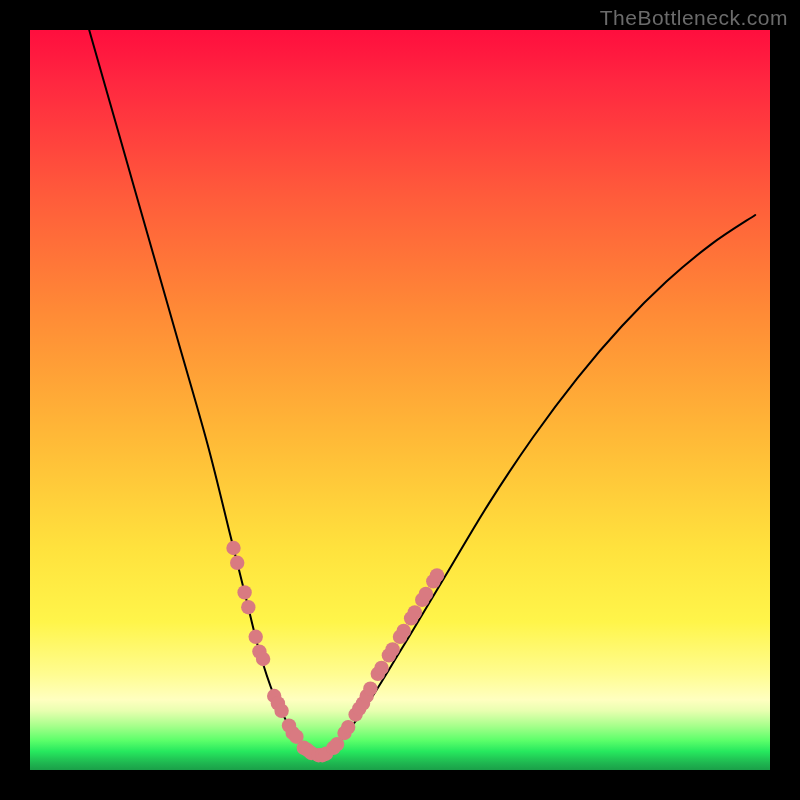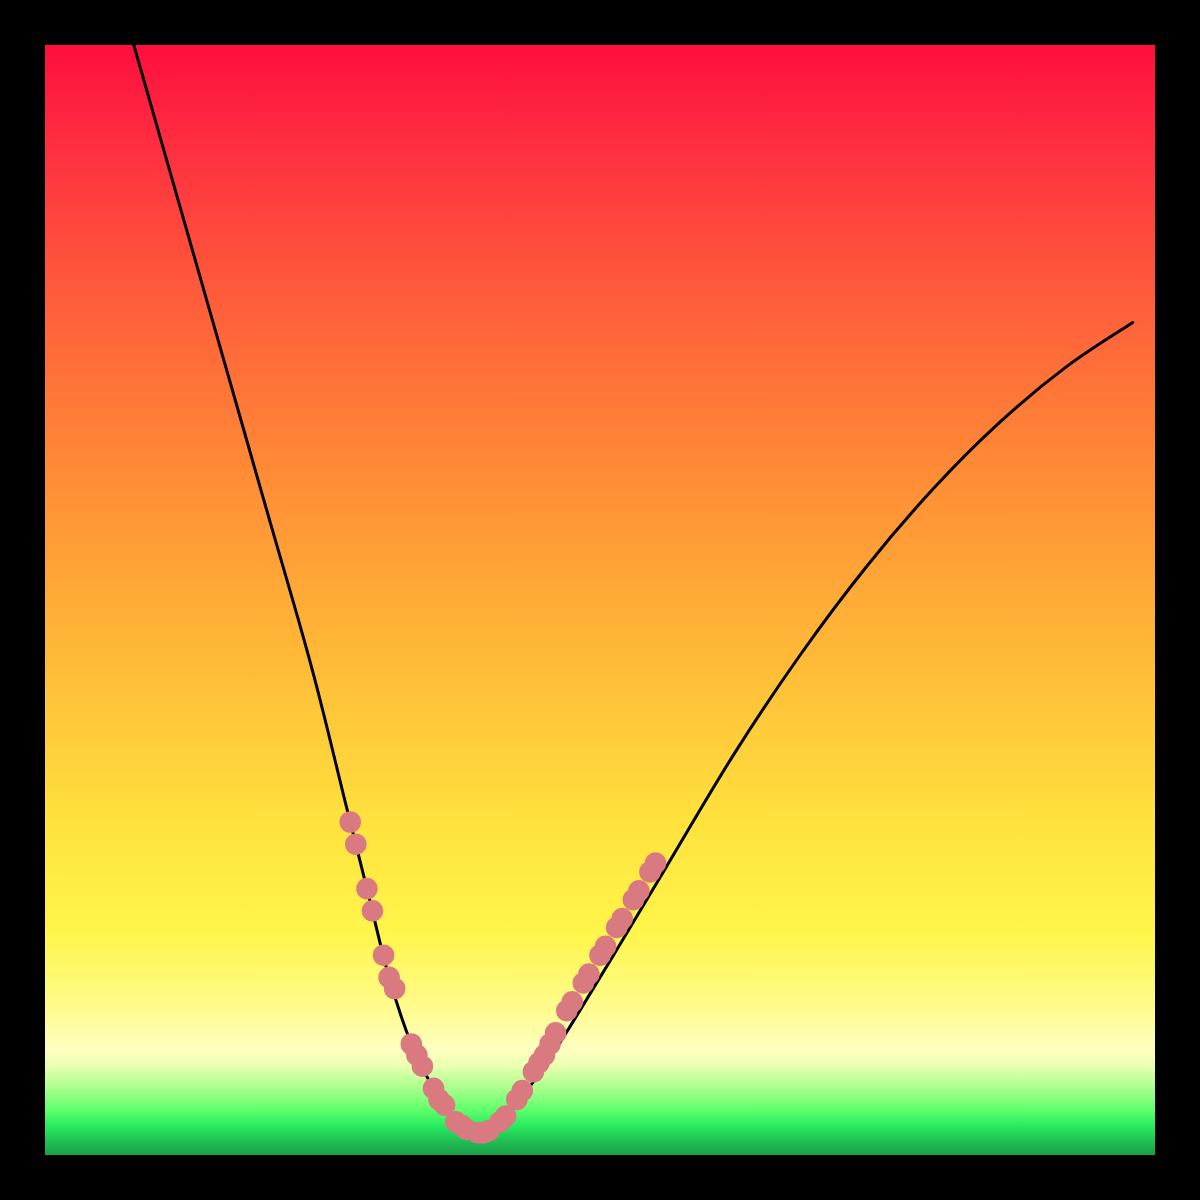--- a/index.html
+++ b/index.html
@@ -61,20 +61,21 @@
     top: 0;
     width: 740px;
     height: 740px;
     overflow: visible;
   }
 </style>
 </head>
 <body>
 
 <div class="frame">
+  <div class="watermark">TheBottleneck.com</div>
 
   <div class="plot-area">
     <svg class="curve" viewBox="0 0 740 740">
       <g id="curve-group">
           <path d="M 59.2,0 C 64.528,18.648000000000003 78.14399999999999,66.30400000000002 88.8,103.60000000000002 C 99.456,140.89600000000002 107.744,169.90400000000005 118.4,207.20000000000005 C 129.056,244.49600000000004 137.344,273.504 148,310.8 C 158.656,348.096 168.27599999999998,379.768 177.6,414.4 C 186.924,449.032 193.14000000000001,476.56 199.8,503.2 C 206.46,529.84 209.272,541.088 214.6,562.4 C 219.928,583.712 224.072,602.952 229.4,621.6 C 234.728,640.248 238.872,652.68 244.20000000000002,666 C 249.52800000000002,679.32 253.672,686.2760000000001 259,695.6 C 264.328,704.924 268.472,712.472 273.8,717.8 C 279.12800000000004,723.1279999999999 283.27200000000005,725.2 288.6,725.2 C 293.928,725.2 295.40799999999996,725.7919999999999 303.4,717.8 C 311.392,709.808 321.012,698.116 333,680.8 C 344.988,663.4839999999999 355.348,645.576 370,621.6 C 384.652,597.624 398.41600000000005,574.24 414.40000000000003,547.6 C 430.384,520.96 442.81600000000003,498.908 458.8,473.6 C 474.784,448.29200000000003 487.21600000000007,429.644 503.20000000000005,407 C 519.1840000000001,384.356 531.616,367.78 547.6,347.79999999999995 C 563.5840000000001,327.81999999999994 576.016,313.316 592,296 C 607.984,278.684 620.4159999999999,266.25199999999995 636.4,251.59999999999997 C 652.384,236.94799999999998 664.816,226.58800000000002 680.8000000000001,214.60000000000002 C 696.7840000000001,202.61200000000002 717.208,190.328 725.1999999999999,185" fill="none" stroke="#000" stroke-width="2" stroke-linecap="round"></path>
         </g>
       <g id="marker-group">
           <circle cx="203.50000000000003" cy="518" r="7.2" fill="#d97a81"></circle>
           <circle cx="207.20000000000002" cy="532.8" r="7.2" fill="#d97a81"></circle>
           <circle cx="214.6" cy="562.4" r="7.2" fill="#d97a81"></circle>

